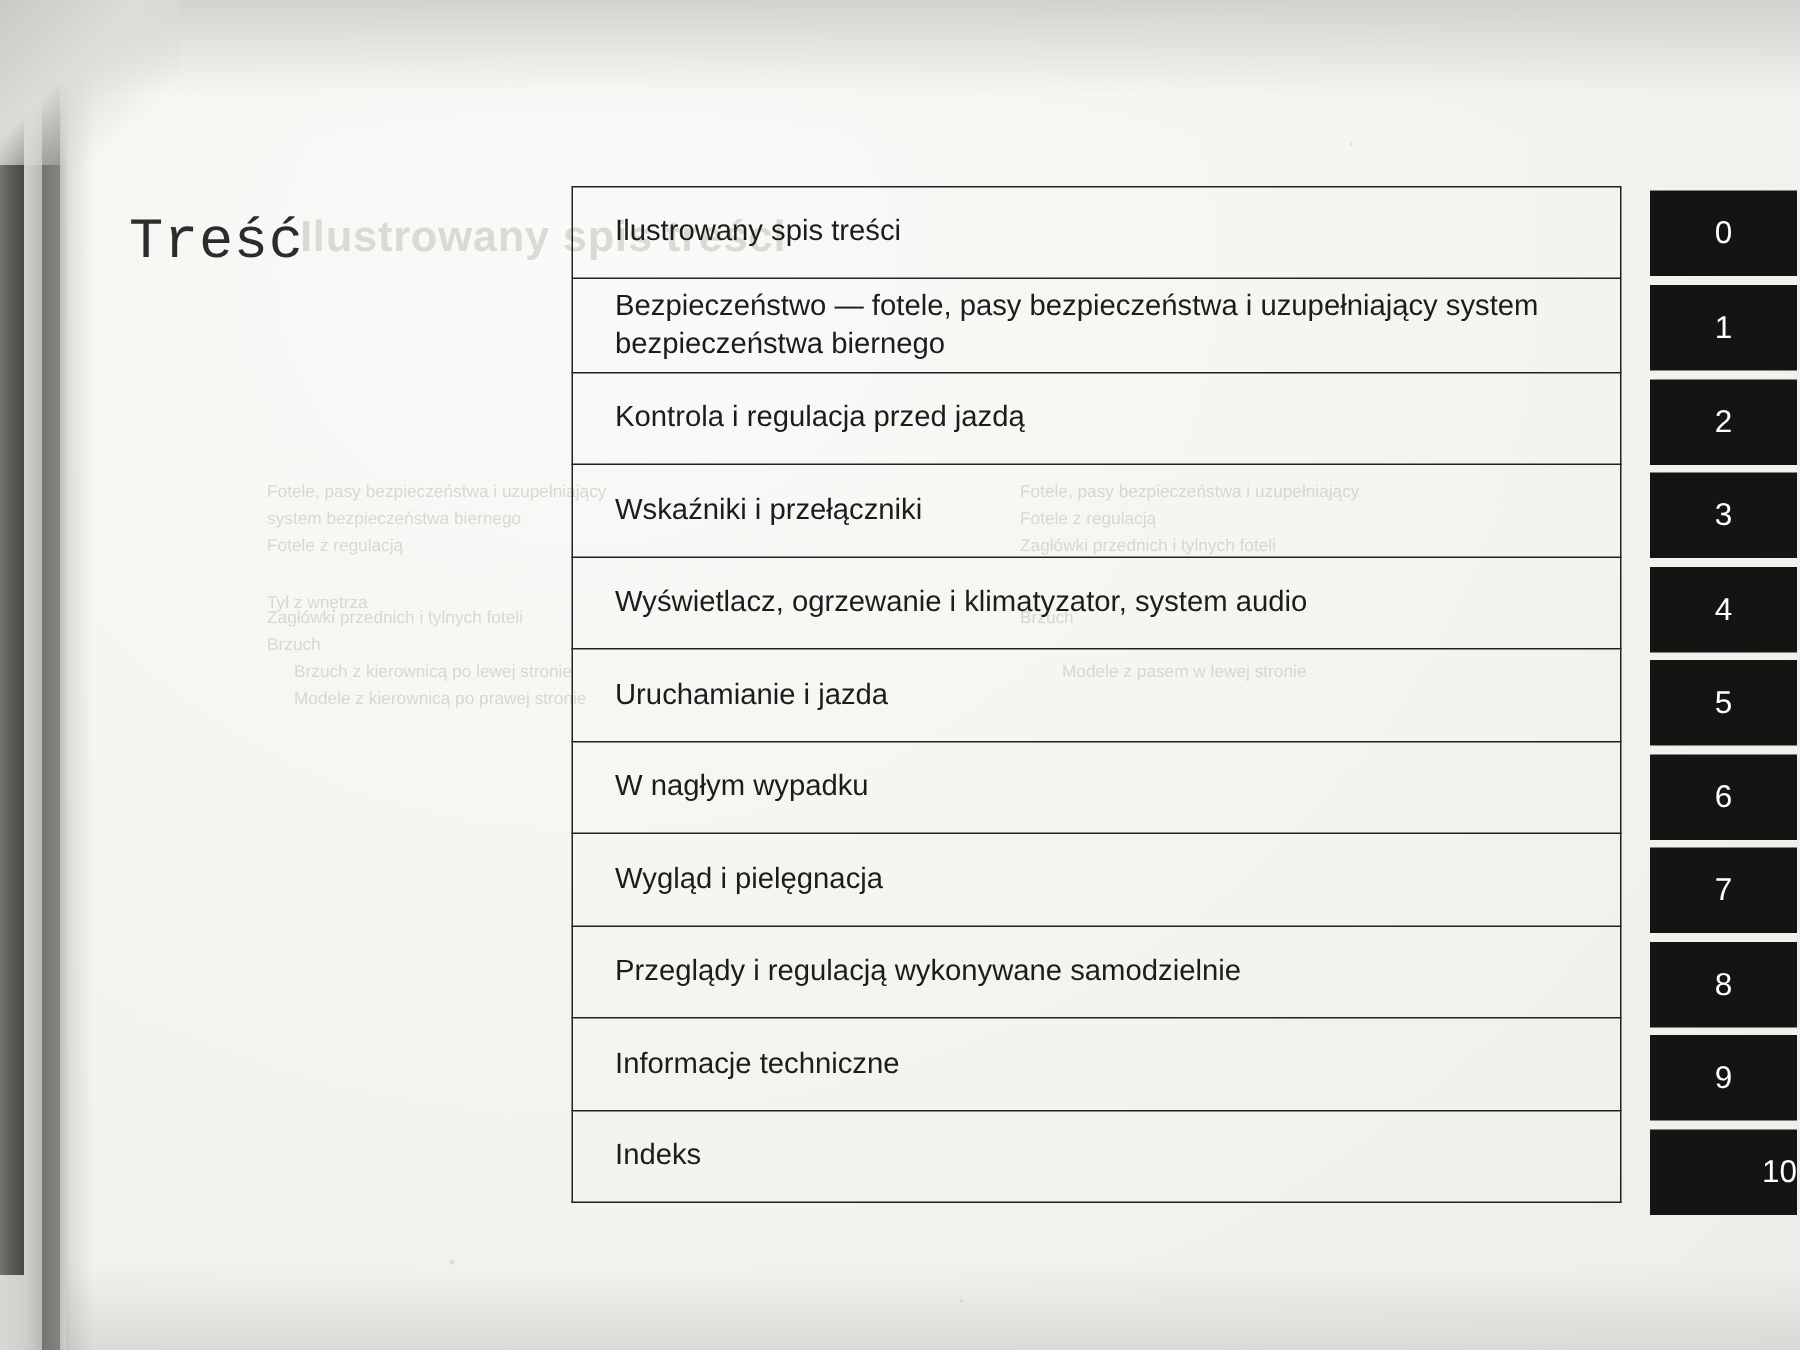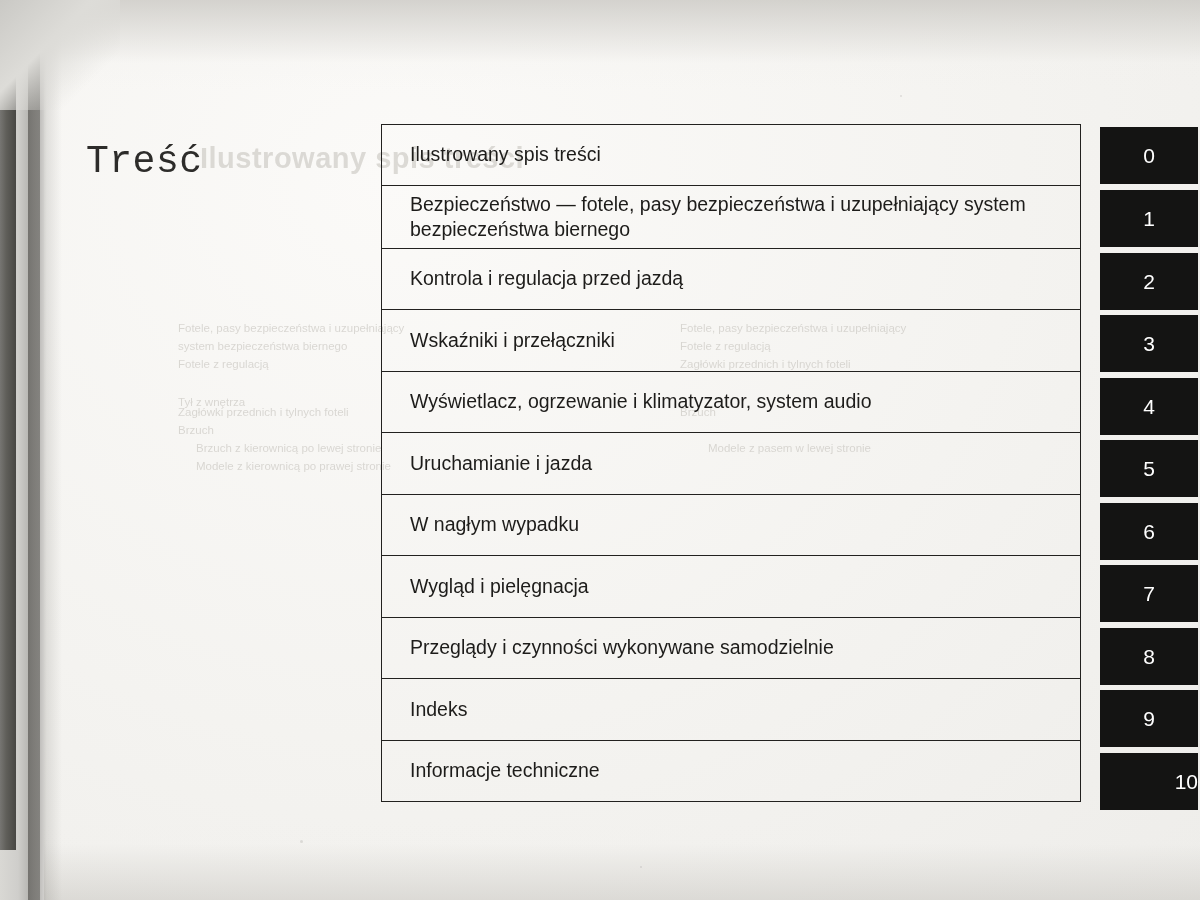--- a/index.html
+++ b/index.html
@@ -222,27 +222,27 @@
     <div class="toc-row">
       <div class="toc-label">Uruchamianie i jazda</div>
     </div>
     <div class="toc-row">
       <div class="toc-label">W nagłym wypadku</div>
     </div>
     <div class="toc-row">
       <div class="toc-label">Wygląd i pielęgnacja</div>
     </div>
     <div class="toc-row">
-      <div class="toc-label">Przeglądy i czynności wykonywane samodzielnie</div>
+      <div class="toc-label">Przeglądy i regulacją wykonywane samodzielnie</div>
+    </div>
+    <div class="toc-row">
+      <div class="toc-label">Informacje techniczne</div>
     </div>
     <div class="toc-row">
       <div class="toc-label">Indeks</div>
-    </div>
-    <div class="toc-row">
-      <div class="toc-label">Informacje techniczne</div>
     </div>
   </div>
 
   <div class="tabs">
     <div class="tab" style="top:3px;">
         <span>0</span>
       </div>
     <div class="tab" style="top:66px;">
         <span>1</span>
       </div>

